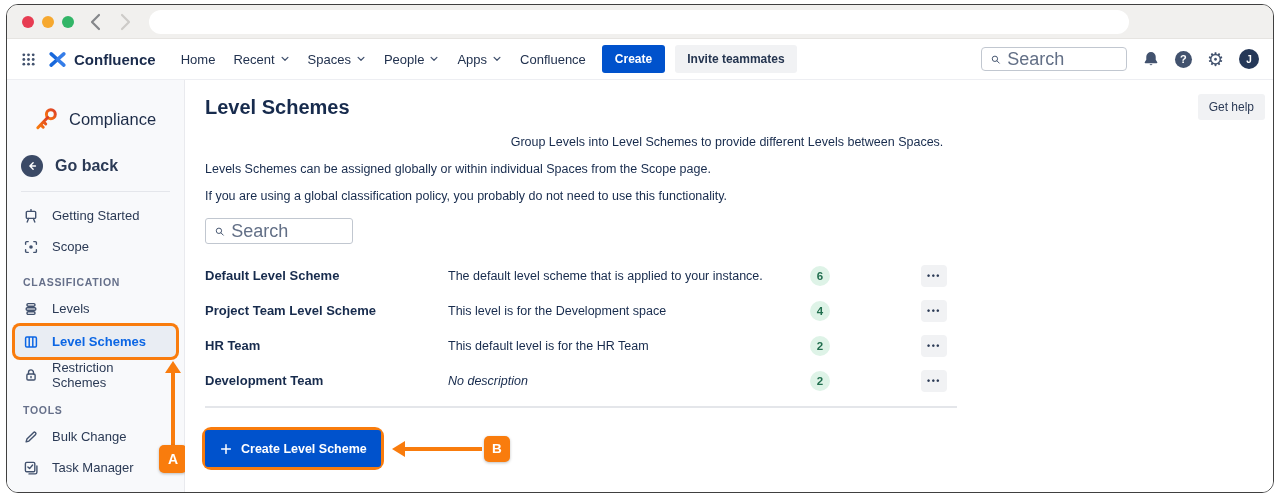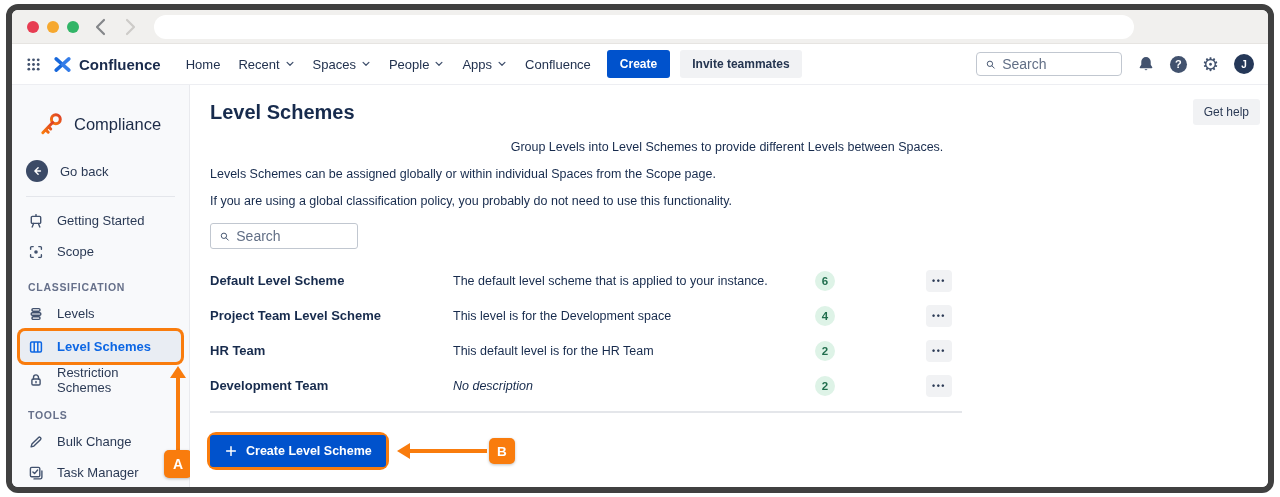--- a/index.html
+++ b/index.html
@@ -1,54 +1,54 @@
 <!DOCTYPE html>
 <html><head>
 <meta charset="utf-8">
 <style>
   * { margin:0; padding:0; box-sizing:border-box; }
   html,body { background:#ffffff; }
   .page { position:relative; width:1280px; height:497px; background:#ffffff; overflow:hidden;
           font-family:"Liberation Sans","DejaVu Sans",sans-serif; color:#172B4D; }
   .window { position:absolute; left:6px; right:6px; top:4px; bottom:4px; background:#fff;
-            border:6px solid #404040; border-radius:12px; overflow:hidden; display:flex; flex-direction:column; }
+            border:1px solid #404040; border-radius:12px; overflow:hidden; display:flex; flex-direction:column; }
 
   
   .chrome { height:34px; flex:none; background:#F1F0EE; border-bottom:1px solid #E6E4E1; position:relative; }
   .lights { position:absolute; left:15px; top:11px; display:flex; gap:8px; }
   .light { width:12px; height:12px; border-radius:50%; }
   .light.red { background:#E73C52; } .light.yellow { background:#F6A82F; } .light.green { background:#32B567; }
   .nav-arrows { position:absolute; left:80px; top:7px; display:flex; gap:11px; align-items:center; }
   .address { position:absolute; left:142px; top:5px; width:980px; height:24px; background:#ffffff; border-radius:12px; }
 
   
   .topnav { height:41px; flex:none; background:#fff; border-bottom:1px solid #EDEEF2; display:flex; align-items:center; padding:0 14px; }
   .appgrid { margin-right:12px; display:flex; cursor:pointer; }
   .brand { display:flex; align-items:center; gap:7px; margin-right:16px; cursor:pointer; }
   .brand-name { font-size:15px; font-weight:700; color:#1A2B4C; }
   .nav-link { display:flex; align-items:center; gap:5px; padding:6px 9px; font-size:13px; color:#22324F; font-weight:400; cursor:pointer; white-space:nowrap; }
   .btn-create { margin-left:7px; background:#0052CC; color:#fff; font-size:12px; font-weight:700; padding:7px 13px; border-radius:3px; border:0; cursor:pointer; font-family:inherit; }
   .btn-invite { margin-left:10px; background:#F1F2F4; color:#253550; font-size:12px; font-weight:700; padding:7px 12px; border-radius:3px; border:0; cursor:pointer; font-family:inherit; }
   .tn-spacer { flex:1; }
   .tn-search { width:146px; height:24px; border:1px solid #C1C7D0; border-radius:4px; display:flex; align-items:center; gap:6px; padding:0 8px; background:#fff; margin-right:15px; }
-  .tn-search input, .content-search input { border:0; outline:0; width:100%; font-size:14px; color:#344563; background:transparent; font-family:inherit; }
+  .tn-search input, .content-search input { border:0; outline:0; width:100%; font-size:18px; color:#344563; background:transparent; font-family:inherit; }
   .tn-search input::placeholder, .content-search input::placeholder { color:#626F86; }
   .tn-icons { display:flex; align-items:center; gap:15px; }
   .help-badge { width:17px; height:17px; border-radius:50%; background:#42526E; color:#fff; font-size:11px; font-weight:700; display:flex; align-items:center; justify-content:center; cursor:pointer; }
   .gear { font-size:19px; color:#42526E; line-height:1; cursor:pointer; }
   .avatar { width:20px; height:20px; border-radius:50%; background:#253858; color:#fff; font-size:10px; font-weight:700; display:flex; align-items:center; justify-content:center; cursor:pointer; }
 
   
   .bodyrow { flex:1; display:flex; min-height:0; }
   .sidebar { width:178px; flex:none; background:#F8F9FB; border-right:1px solid #E9EAEE; position:relative; }
   .app-logo { display:flex; align-items:center; gap:9px; padding:26px 10px 0 26px; }
   .app-name { font-size:16.5px; color:#1C2B47; font-weight:500; }
   .go-back { display:flex; align-items:center; gap:12px; margin-top:16px; padding:0 14px; height:34px; cursor:pointer; }
   .gb-circle { width:22px; height:22px; border-radius:50%; background:#3B4A66; display:flex; align-items:center; justify-content:center; flex:none; }
-  .gb-label { font-size:13px; color:#2B3A55; font-weight:400; }
+  .gb-label { font-size:16px; color:#2B3A55; font-weight:700; }
   .sb-divider { border-top:1px solid #E4E6EB; margin:8px 14px; }
   .sb-item { display:flex; align-items:center; gap:13px; height:31px; padding:0 16px; font-size:13px; color:#2B3A55; font-weight:500; cursor:pointer; }
   .sb-item .ic { display:flex; width:16px; flex:none; justify-content:center; }
   .sb-item.selected { margin:2px 8px; padding:0 8px; background:#E9EDF3; border-radius:5px; color:#0C66E4; font-weight:700;
                       box-shadow:0 0 0 3px #F97C0D; position:relative; z-index:1; }
   .sb-label { font-size:10.5px; font-weight:700; color:#66708A; letter-spacing:.7px; margin:14px 16px 5px; line-height:12px; }
 
   
   .anno-a-head { position:absolute; left:158px; top:281px; width:0; height:0;
                  border-left:8px solid transparent; border-right:8px solid transparent; border-bottom:12px solid #F97C0D; }
@@ -76,21 +76,21 @@
   .cell-desc { font-size:12.5px; color:#172B4D; }
   .cell-desc.empty { font-style:italic; }
   .badge { width:20px; height:20px; border-radius:50%; background:#DEF3E7; color:#216E4E; font-size:11.5px; font-weight:700;
            display:flex; align-items:center; justify-content:center; margin-left:10px; }
   .cell-actions { display:flex; justify-content:flex-end; padding-right:10px; }
   .dots-btn { width:26px; height:22px; background:#F1F2F4; border-radius:4px; color:#2B3A55; display:flex; align-items:center;
               justify-content:center; font-size:9px; letter-spacing:1.5px; font-weight:700; border:0; cursor:pointer; font-family:inherit; }
 
   .create-row { margin-top:22px; display:flex; align-items:center; }
   .create-outline { border-radius:6px; box-shadow:0 0 0 3px #F97C0D; display:inline-flex; }
-  .btn-primary { height:32px; background:#0052CC; color:#fff; border-radius:3px; display:flex; align-items:center; gap:8px;
+  .btn-primary { height:37px; background:#0052CC; color:#fff; border-radius:3px; display:flex; align-items:center; gap:8px;
                  padding:0 14px; font-size:12.5px; font-weight:700; border:0; cursor:pointer; font-family:inherit; }
   .anno-b { display:flex; align-items:center; margin-left:11px; }
   .anno-b-head { width:0; height:0; border-top:8px solid transparent; border-bottom:8px solid transparent; border-right:13px solid #F97C0D; }
   .anno-b-line { width:77px; height:4px; background:#F97C0D; }
   .anno-b-badge { width:26px; height:26px; border-radius:5px; background:#F97C0D; color:#fff; font-size:13.5px; font-weight:700;
                   display:flex; align-items:center; justify-content:center; box-shadow:0 1px 3px rgba(0,0,0,.25); margin-left:2px; }
 </style>
 </head>
 <body>
 

